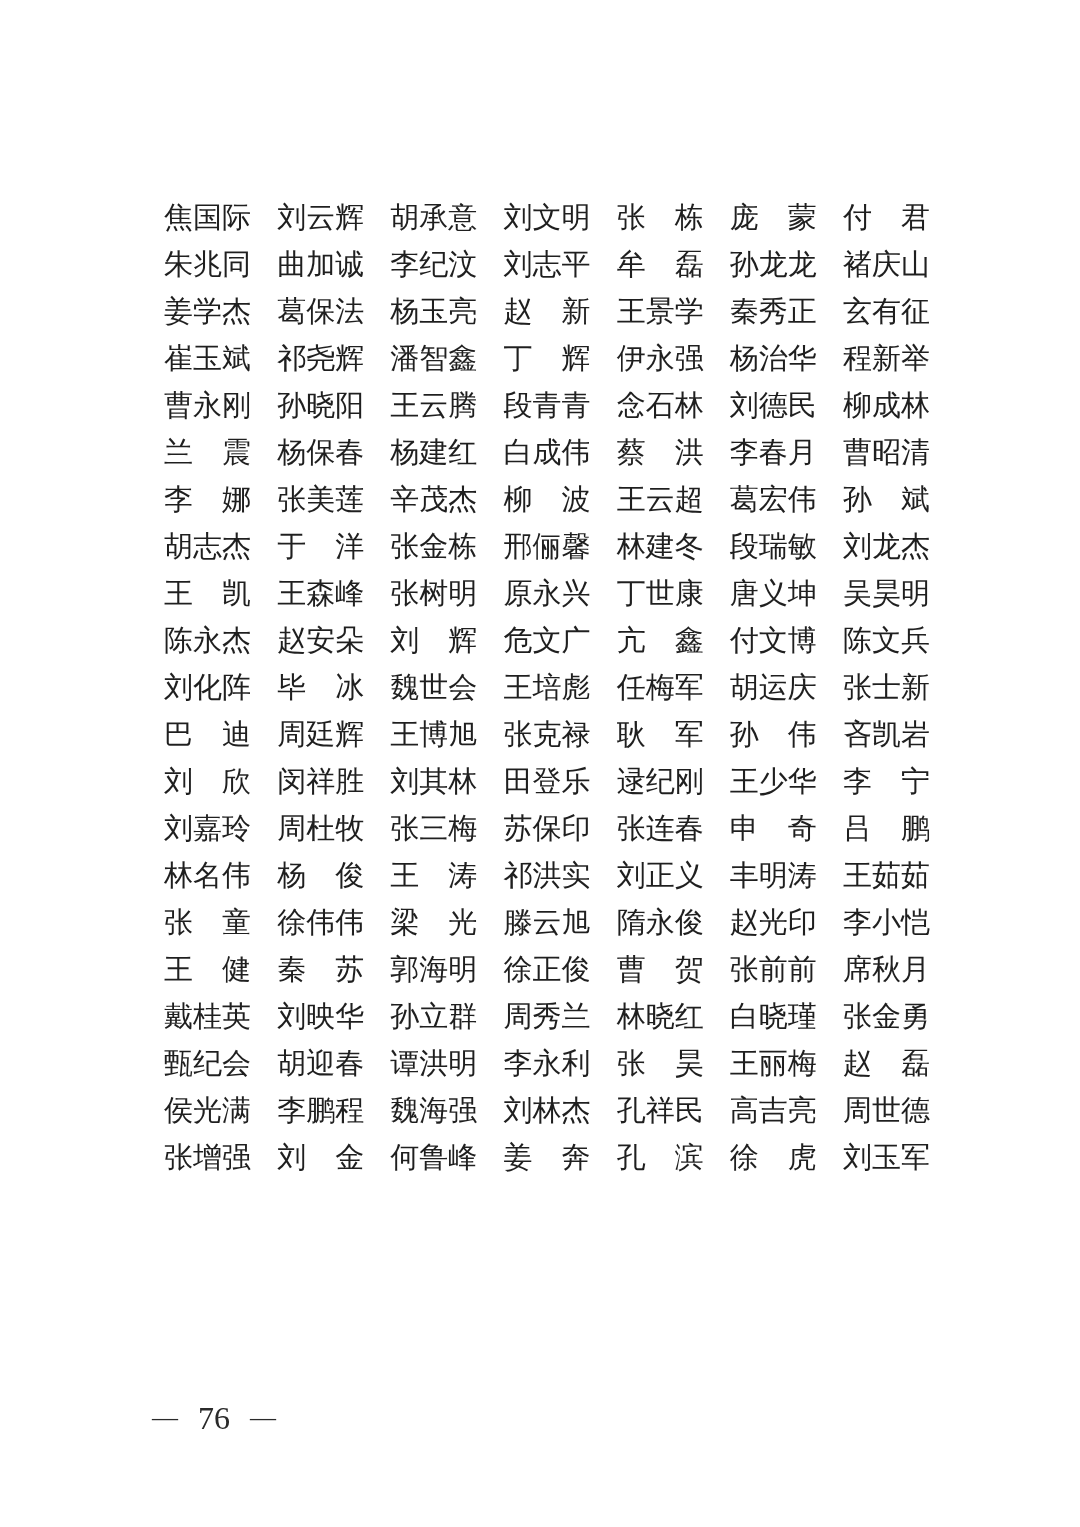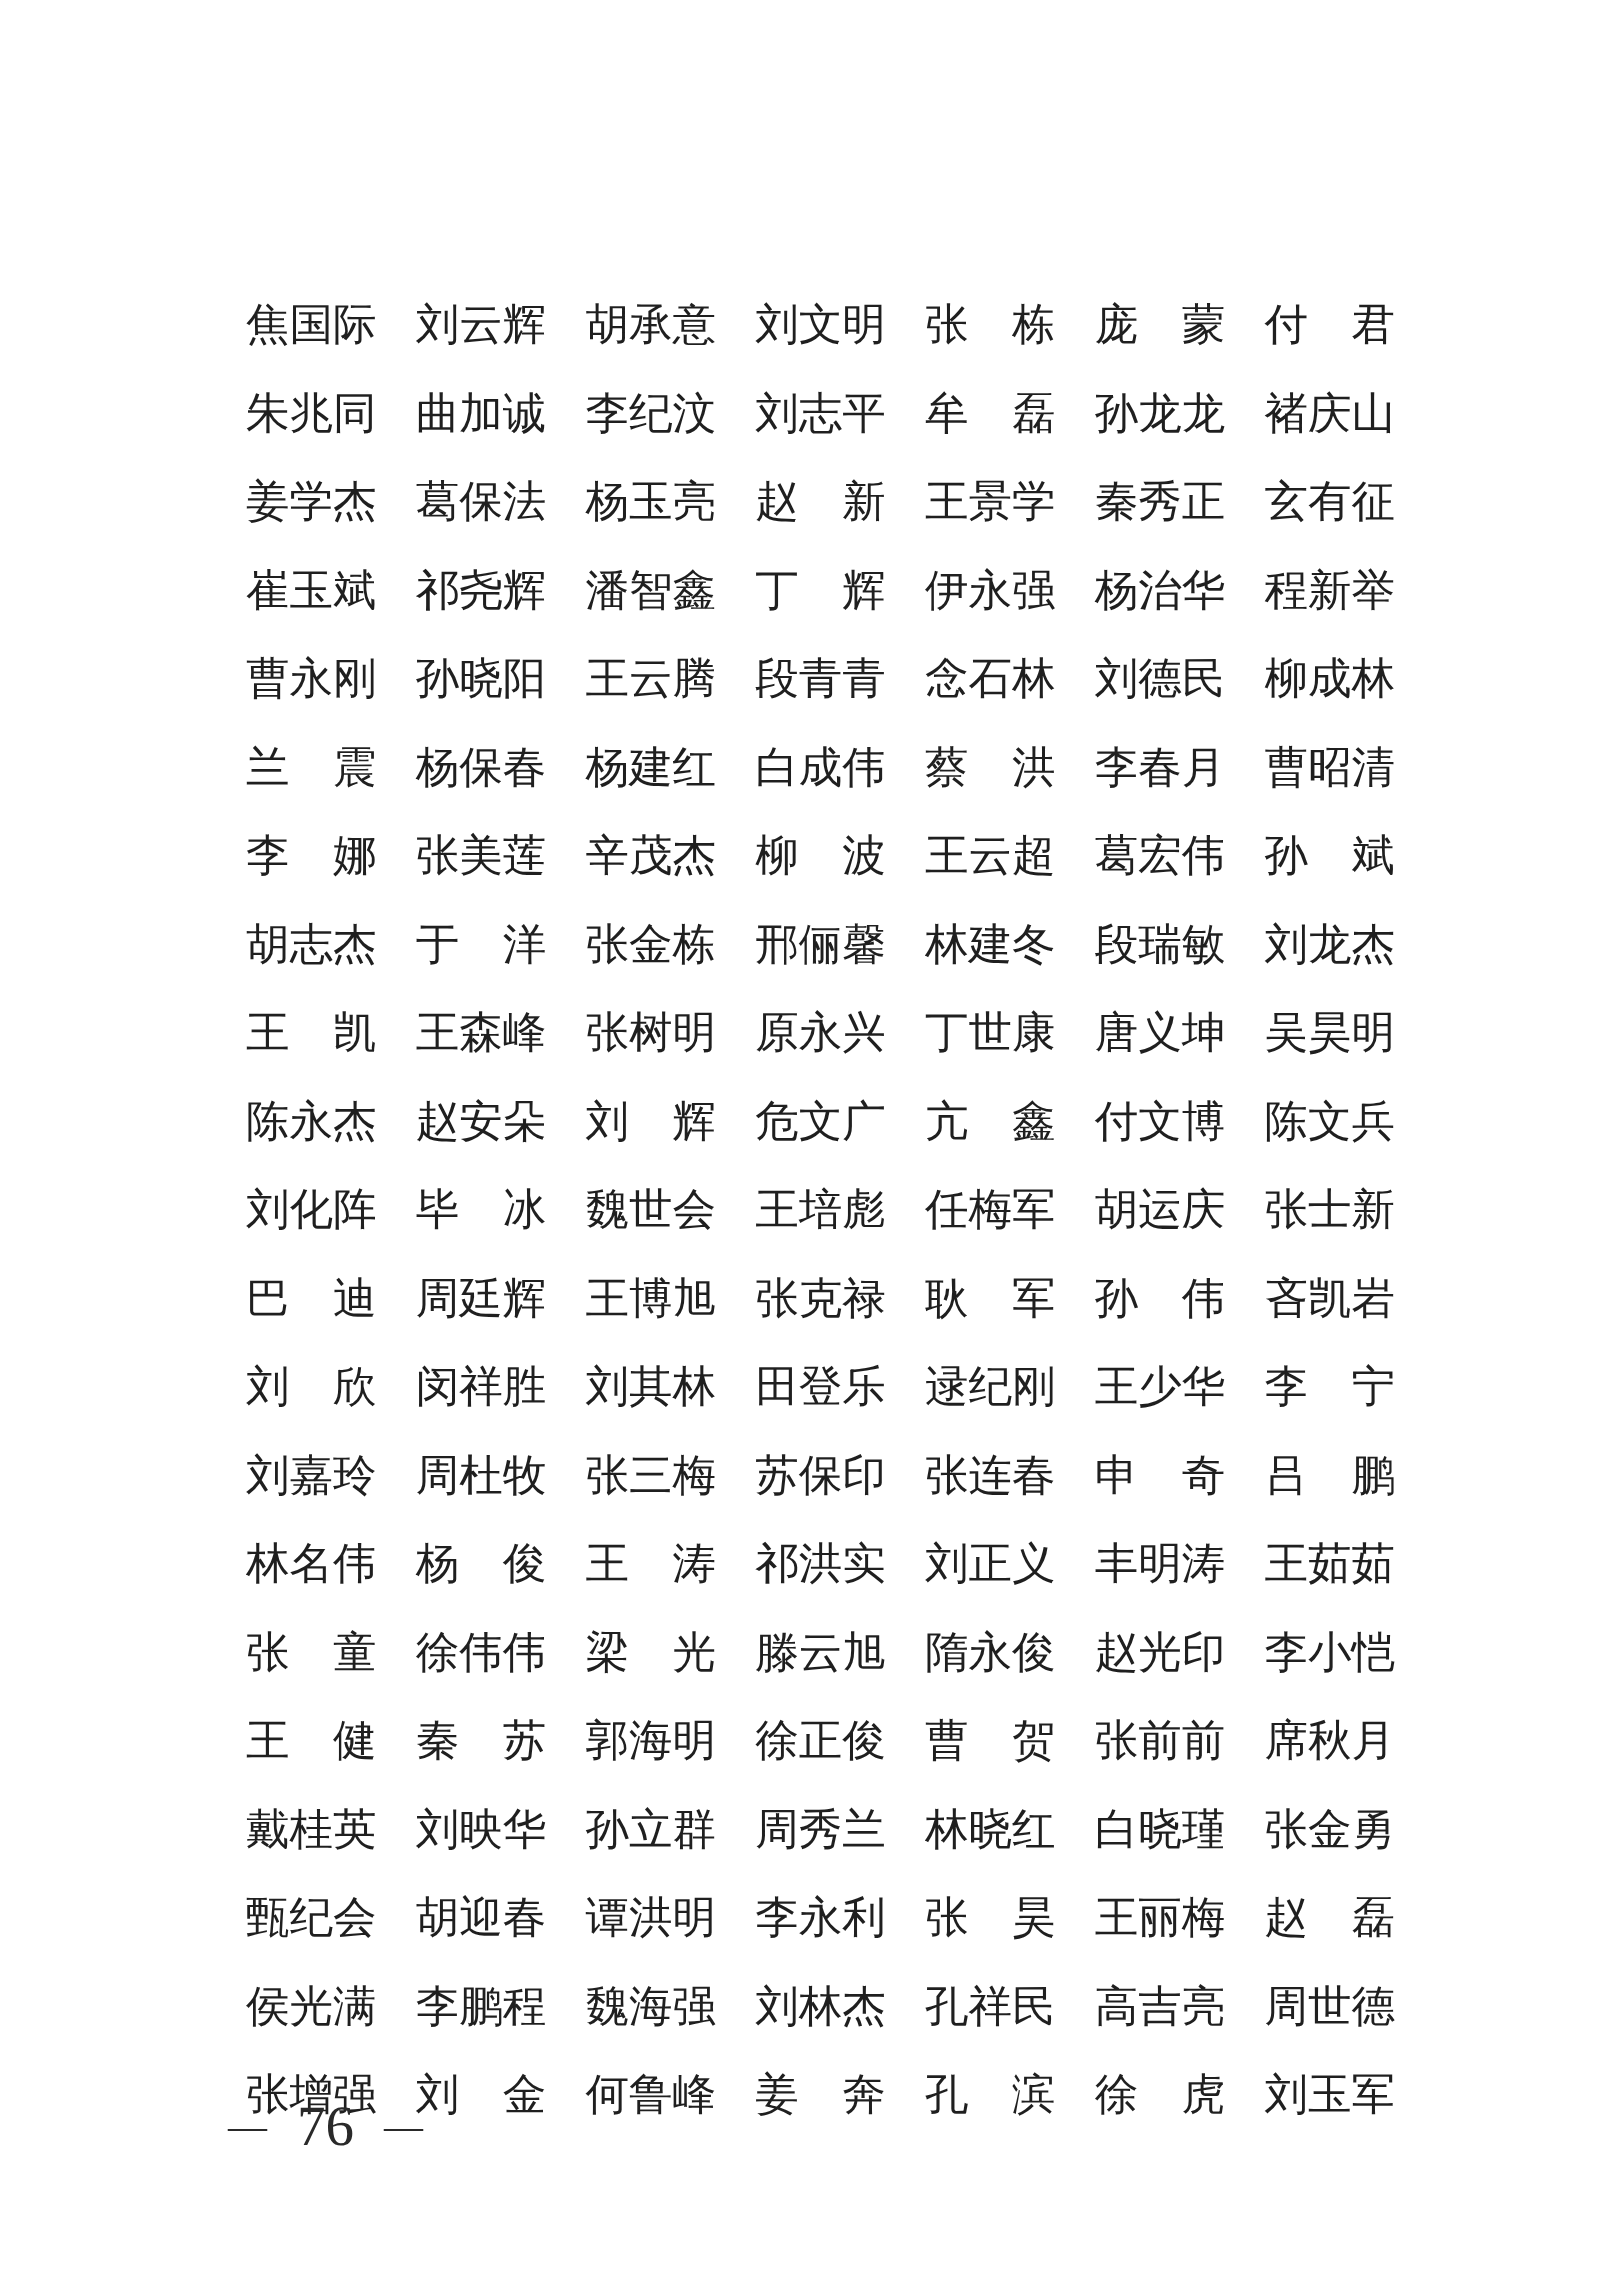--- a/index.html
+++ b/index.html
@@ -15,21 +15,21 @@
     overflow: hidden;
     font-family: "Liberation Serif", "DejaVu Serif", serif;
   }
   .name-list {
     position: absolute;
     left: 164px;
     top: 203px;
     width: 766px;
     display: flex;
     flex-direction: column;
-    gap: 30px;
+    gap: 18px;
   }
   .name-row {
     display: flex;
     justify-content: space-between;
     height: 29px;
   }
   .name-cell {
     display: inline-block;
     width: 87px;
     height: 29px;
@@ -50,21 +50,21 @@
     gap: 20px;
     font-size: 27px;
     line-height: 32px;
     color: #2a2a2a;
   }
   .footer .dash {
     letter-spacing: 0;
     font-size: 26px;
   }
   .footer .pagenum {
-    font-size: 38px;
+    font-size: 32px;
   }
 </style>
 </head>
 <body>
 
 <div class="page">
   <div class="name-list" id="name-list">
       <div class="name-row">
         <span class="name-cell">焦国际</span>
         <span class="name-cell">刘云辉</span>

